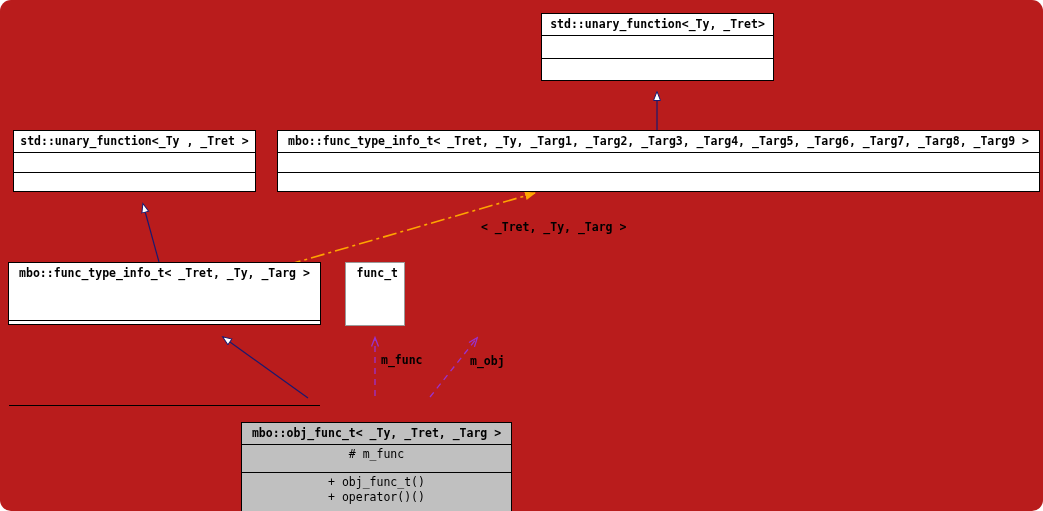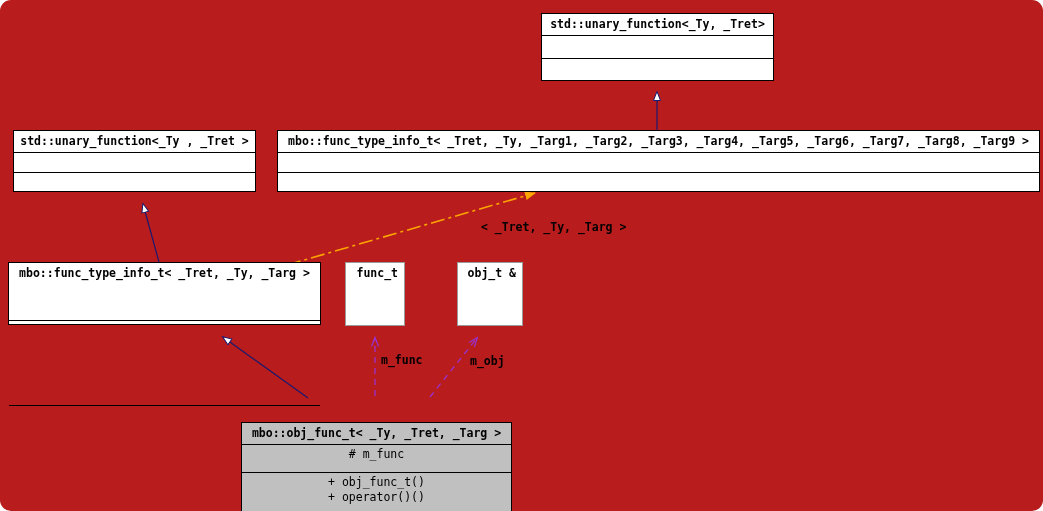--- a/index.html
+++ b/index.html
@@ -160,27 +160,20 @@
   </div>
 
   <div class="uml-node gray-border" style="left:345px; top:262px; width:60px; height:64px;">
     <div class="node-title">func_t</div>
     <div class="node-sep"></div>
     <div class="node-compartment"></div>
     <div class="node-sep"></div>
     <div class="node-compartment"></div>
   </div>
 
-  <div class="uml-node gray-border" style="left:457px; top:262px; width:66px; height:64px;">
-    <div class="node-title">obj_t &amp;</div>
-    <div class="node-sep"></div>
-    <div class="node-compartment"></div>
-    <div class="node-sep"></div>
-    <div class="node-compartment"></div>
-  </div>
 
   <div class="uml-node filled" style="left:241px; top:398px; width:271px; height:94px;margin-top:24px;">
     <div class="node-title">mbo::obj_func_t&lt; _Ty, _Tret, _Targ &gt;</div>
     <div class="node-sep"></div>
     <div class="node-compartment">
       <span class="member"># m_func</span>
     </div>
     <div class="node-sep"></div>
     <div class="node-compartment">
       <span class="member">+ obj_func_t()</span>

